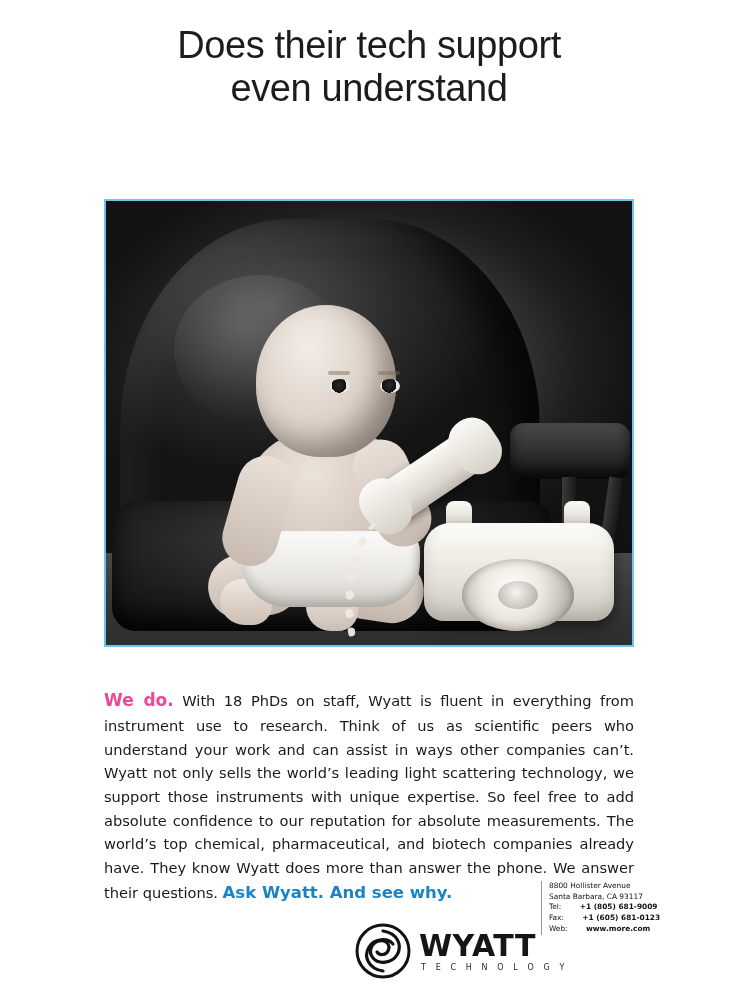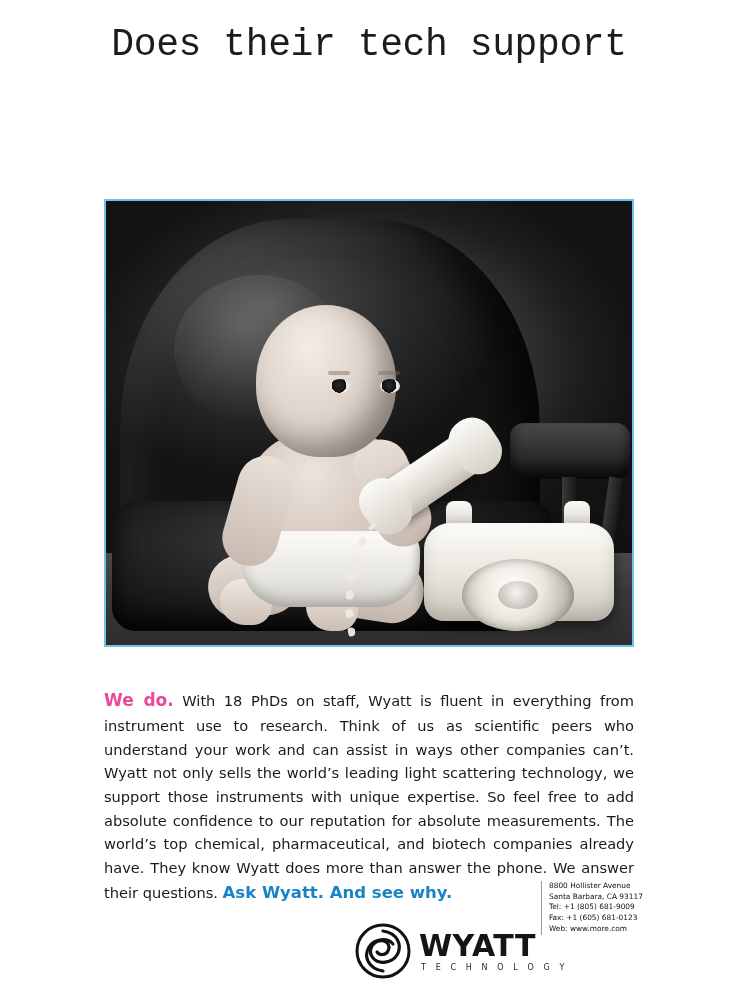--- a/index.html
+++ b/index.html
@@ -21,21 +21,21 @@
     background: #ffffff;
   }
 
   
   .headline {
     position: absolute;
     top: 24px;
     left: 0;
     width: 738px;
     text-align: center;
-    font-family: Liberation Mono, monospace;
+    font-family: Liberation Sans, sans-serif;
     font-weight: 400;
     font-size: 38px;
     line-height: 1.12;
     letter-spacing: -0.4px;
     color: #1c1c1c;
   }
   .headline .hl-line {
     display: block;
     white-space: nowrap;
   }
@@ -358,29 +358,30 @@
     left: 541px;
     top: 881px;
     width: 120px;
     font-family: "DejaVu Sans", sans-serif;
     font-size: 7.4px;
     line-height: 1.45;
     color: #111;
     border-left: 1px solid #999;
     padding-left: 7px;
   }
-  .addr b { font-weight: 400; }
+  .addr b { font-weight: 700; margin-left: 16px; }
 </style>
 </head>
 <body>
 
 <div class="page">
 
   <div class="headline">
     <span class="hl-line">Does their tech support</span>
+    <span class="hl-line">even understand</span>
   </div>
 
   <div class="photo-frame">
     <div class="photo">
       <div class="floor"></div>
       <div class="chair-back">
         <div class="chair-highlight"></div>
       </div>
       <div class="chair-seat"></div>
       <div class="stool-top"></div>

